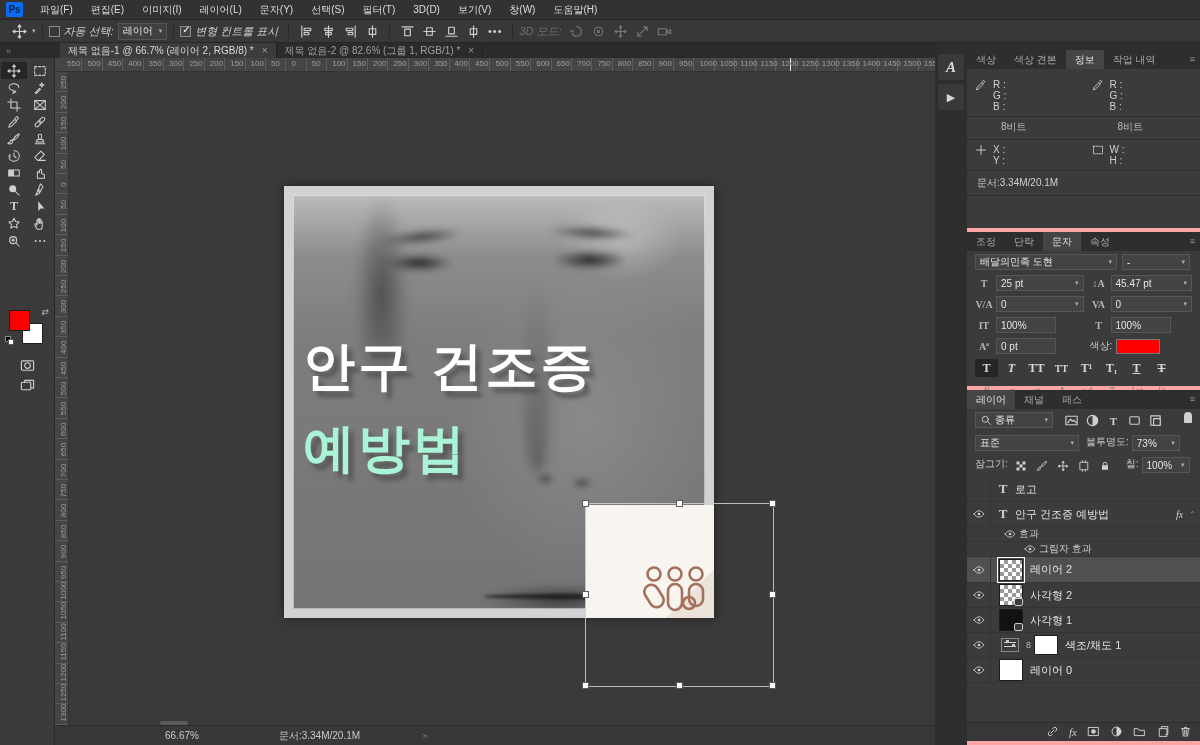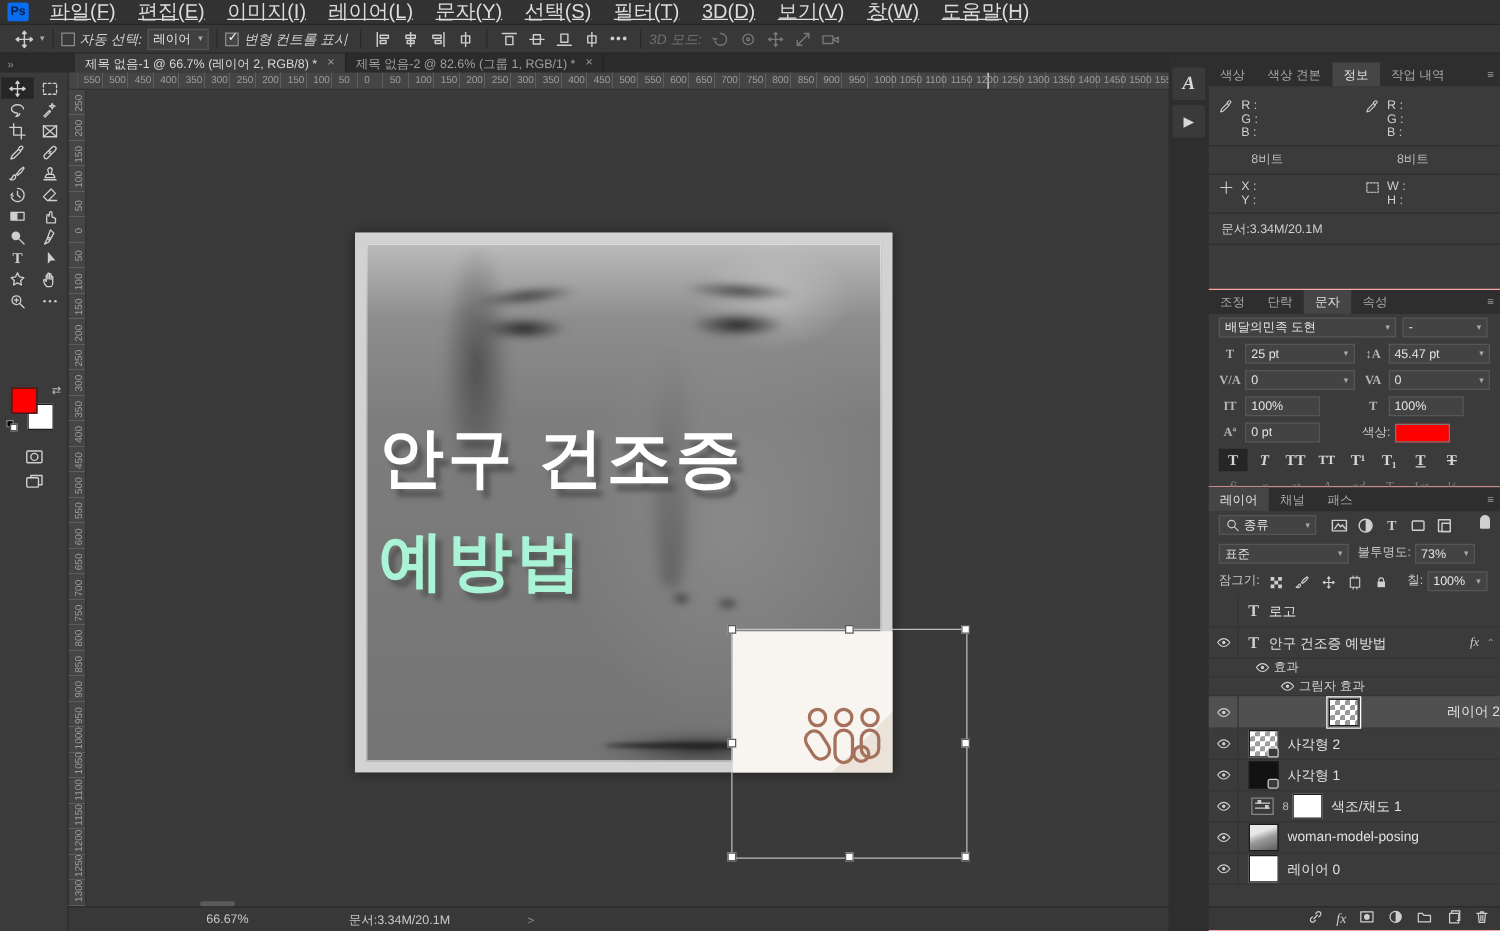--- a/index.html
+++ b/index.html
@@ -8,21 +8,21 @@
   #app{position:relative;width:1200px;height:745px;background:#2e2e2e;color:#d6d6d6;font-size:11px;}
   .abs{position:absolute;}
   .ic{width:15px;height:15px;stroke:#cfcfcf;fill:none;stroke-width:1.2;stroke-linecap:round;stroke-linejoin:round;}
   .ic.dim{stroke:#777;}
   .ic.small{width:12px;height:12px;}
 
   
   #menubar{left:0;top:0;width:1200px;height:20px;background:#323232;display:flex;align-items:center;border-bottom:1px solid #262626;}
   #ps-logo{width:17px;height:15px;margin:0 8px 0 6px;background:#0a6df0;color:#04204a;font-weight:bold;font-size:10px;
     display:flex;align-items:center;justify-content:center;border-radius:2px;}
-  .menu-item{padding:0 9px;color:#dcdcdc;font-size:16px;line-height:20px;cursor:default;text-decoration:underline;}
+  .menu-item{padding:0 9px;color:#dcdcdc;font-size:10px;line-height:20px;cursor:default;}
 
   
   #optionsbar{left:0;top:20px;width:1200px;height:23px;background:#383838;border-bottom:1px solid #262626;display:flex;align-items:center;}
   .ob-sep{width:1px;height:16px;background:#2a2a2a;margin:0 6px;}
   .ob-caret{font-size:7px;color:#aaa;margin-left:2px;}
   .checkbox{width:11px;height:11px;border:1px solid #8a8a8a;background:#383838;display:inline-block;margin-right:4px;position:relative;}
   .checkbox.checked{background:#454545;}
   .checkbox.checked::after{content:"✓";position:absolute;left:1px;top:-3px;font-size:10px;color:#fff;}
   .ob-label{color:#cfcfcf;margin-right:4px;font-style:italic;}
   .ob-label.dim{color:#6f6f6f;}
@@ -105,21 +105,21 @@
   #status-arrow{margin-left:60px;color:#9a9a9a;}
 
   
   #dockstrip{left:935px;top:50px;width:32px;height:695px;background:#2e2e2e;}
   .dock-btn{width:26px;height:26px;margin:4px auto 2px;background:#3a3a3a;border-radius:2px;display:flex;align-items:center;justify-content:center;color:#d8d8d8;}
   #dock-a{font-family:"Liberation Serif",serif;font-style:italic;font-weight:bold;font-size:15px;}
   #dock-play{font-size:11px;}
 
   
   #panels{left:967px;top:50px;width:233px;height:695px;background:#3b3b3b;}
-  .panel{position:absolute;left:0;width:233px;background:#3b3b3b;border-bottom:1px solid #fca5a5;}
+  .panel{position:absolute;left:0;width:233px;background:#3b3b3b;border-bottom:4px solid #fca5a5;}
   .panel-tabs{height:19px;background:#2e2e2e;display:flex;align-items:stretch;position:relative;}
   .p-tab{padding:0 9px;font-size:10px;color:#a8a8a8;display:flex;align-items:center;}
   .p-tab.active{background:#454545;color:#e0e0e0;}
   .panel-menu{position:absolute;right:5px;top:4px;color:#9a9a9a;font-size:9px;letter-spacing:0;}
   .field{background:#434343;border:1px solid #565656;height:16px;display:inline-flex;align-items:center;padding:0 4px;font-size:10px;color:#e4e4e4;}
   .field .dd-caret{margin-left:auto;font-size:7px;color:#aaa;padding-left:4px;}
   .iconlabel{color:#b5b5b5;font-size:10px;font-family:"Liberation Serif",serif;font-weight:bold;margin-right:3px;width:18px;text-align:center;}
 
   
   #info-grid{display:grid;grid-template-columns:1fr 1fr;padding:6px 0 0 0;}
@@ -863,21 +863,21 @@
           <div class="layer-row" style="height: 15px;">
             <span style="width:54px"></span>
             <span class="eye-col" style="border:none;width:18px">
               <svg class="ic small" viewBox="0 0 16 16">
                 <path d="M1.5 8c2-2.8 4.3-4.2 6.5-4.2S12.5 5.2 14.5 8c-2 2.8-4.3 4.2-6.5 4.2S3.5 10.8 1.5 8z"></path>
                 <circle cx="8" cy="8" r="1.8" fill="#cfcfcf" stroke="none"></circle>
               </svg>
             </span>
             <span class="layer-name" style="font-size:10px;color:#cfcfcf">그림자 효과</span>
           </div>
-          <div class="layer-row selected" style="height: 26px; justify-content: space-between;">
+          <div class="layer-row selected" style="height: 26px;">
             <span class="eye-col">
               <svg class="ic small" viewBox="0 0 16 16">
                 <path d="M1.5 8c2-2.8 4.3-4.2 6.5-4.2S12.5 5.2 14.5 8c-2 2.8-4.3 4.2-6.5 4.2S3.5 10.8 1.5 8z"></path>
                 <circle cx="8" cy="8" r="1.8" fill="#cfcfcf" stroke="none"></circle>
               </svg>
             </span>
             <span class="thumb checker sel-corners"></span>
             <span class="layer-name">레이어 2</span>
           </div>
           <div class="layer-row" style="height: 25px;">
@@ -908,30 +908,20 @@
             <span class="eye-col">
               <svg class="ic small" viewBox="0 0 16 16">
                 <path d="M1.5 8c2-2.8 4.3-4.2 6.5-4.2S12.5 5.2 14.5 8c-2 2.8-4.3 4.2-6.5 4.2S3.5 10.8 1.5 8z"></path>
                 <circle cx="8" cy="8" r="1.8" fill="#cfcfcf" stroke="none"></circle>
               </svg>
             </span>
             <span class="adj-thumb"></span>
             <span class="link8">8</span>
             <span class="mask-thumb"></span>
             <span class="layer-name">색조/채도 1</span>
-          </div>
-          <div class="layer-row" style="height: 25px;">
-            <span class="eye-col">
-              <svg class="ic small" viewBox="0 0 16 16">
-                <path d="M1.5 8c2-2.8 4.3-4.2 6.5-4.2S12.5 5.2 14.5 8c-2 2.8-4.3 4.2-6.5 4.2S3.5 10.8 1.5 8z"></path>
-                <circle cx="8" cy="8" r="1.8" fill="#cfcfcf" stroke="none"></circle>
-              </svg>
-            </span>
-            <span class="thumb thumb-photo"></span>
-            <span class="layer-name">woman-model-posing</span>
           </div>
           <div class="layer-row" style="height: 25px;">
             <span class="eye-col">
               <svg class="ic small" viewBox="0 0 16 16">
                 <path d="M1.5 8c2-2.8 4.3-4.2 6.5-4.2S12.5 5.2 14.5 8c-2 2.8-4.3 4.2-6.5 4.2S3.5 10.8 1.5 8z"></path>
                 <circle cx="8" cy="8" r="1.8" fill="#cfcfcf" stroke="none"></circle>
               </svg>
             </span>
             <span class="thumb"></span>
             <span class="layer-name">레이어 0</span>

